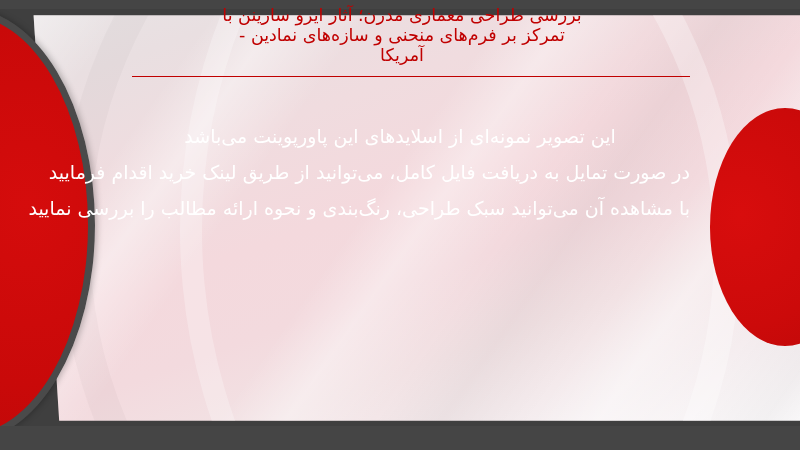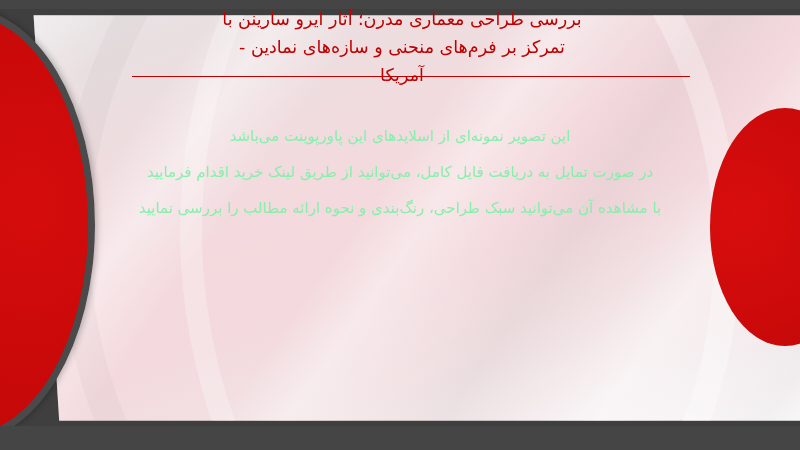--- a/index.html
+++ b/index.html
@@ -121,41 +121,41 @@
     width: 800px; height: 450px;
   }
   .title {
     position: absolute;
     top: 5px;
     right: 108px;
     width: 580px;
     text-align: center;
     color: #c00000;
     font-size: 17.5px;
-    line-height: 28px;
+    line-height: 20px;
     font-weight: 400;
     direction: rtl;
     white-space: pre-line;
   }
   .title-rule {
     position: absolute;
     top: 76px;
     left: 132px;
     width: 558px;
     height: 0;
     border-top: 1.6px solid #c00000;
   }
   .body-text {
     position: absolute;
     top: 118px;
     right: 110px;
     width: 580px;
     text-align: center;
-    color: #86efac;
-    font-size: 15px;
+    color: #ffffff;
+    font-size: 19px;
     line-height: 36px;
     direction: rtl;
   }
   .body-line { display: block; white-space: nowrap; }
 </style>
 </head>
 <body>
 
 <div id="slide">
 

